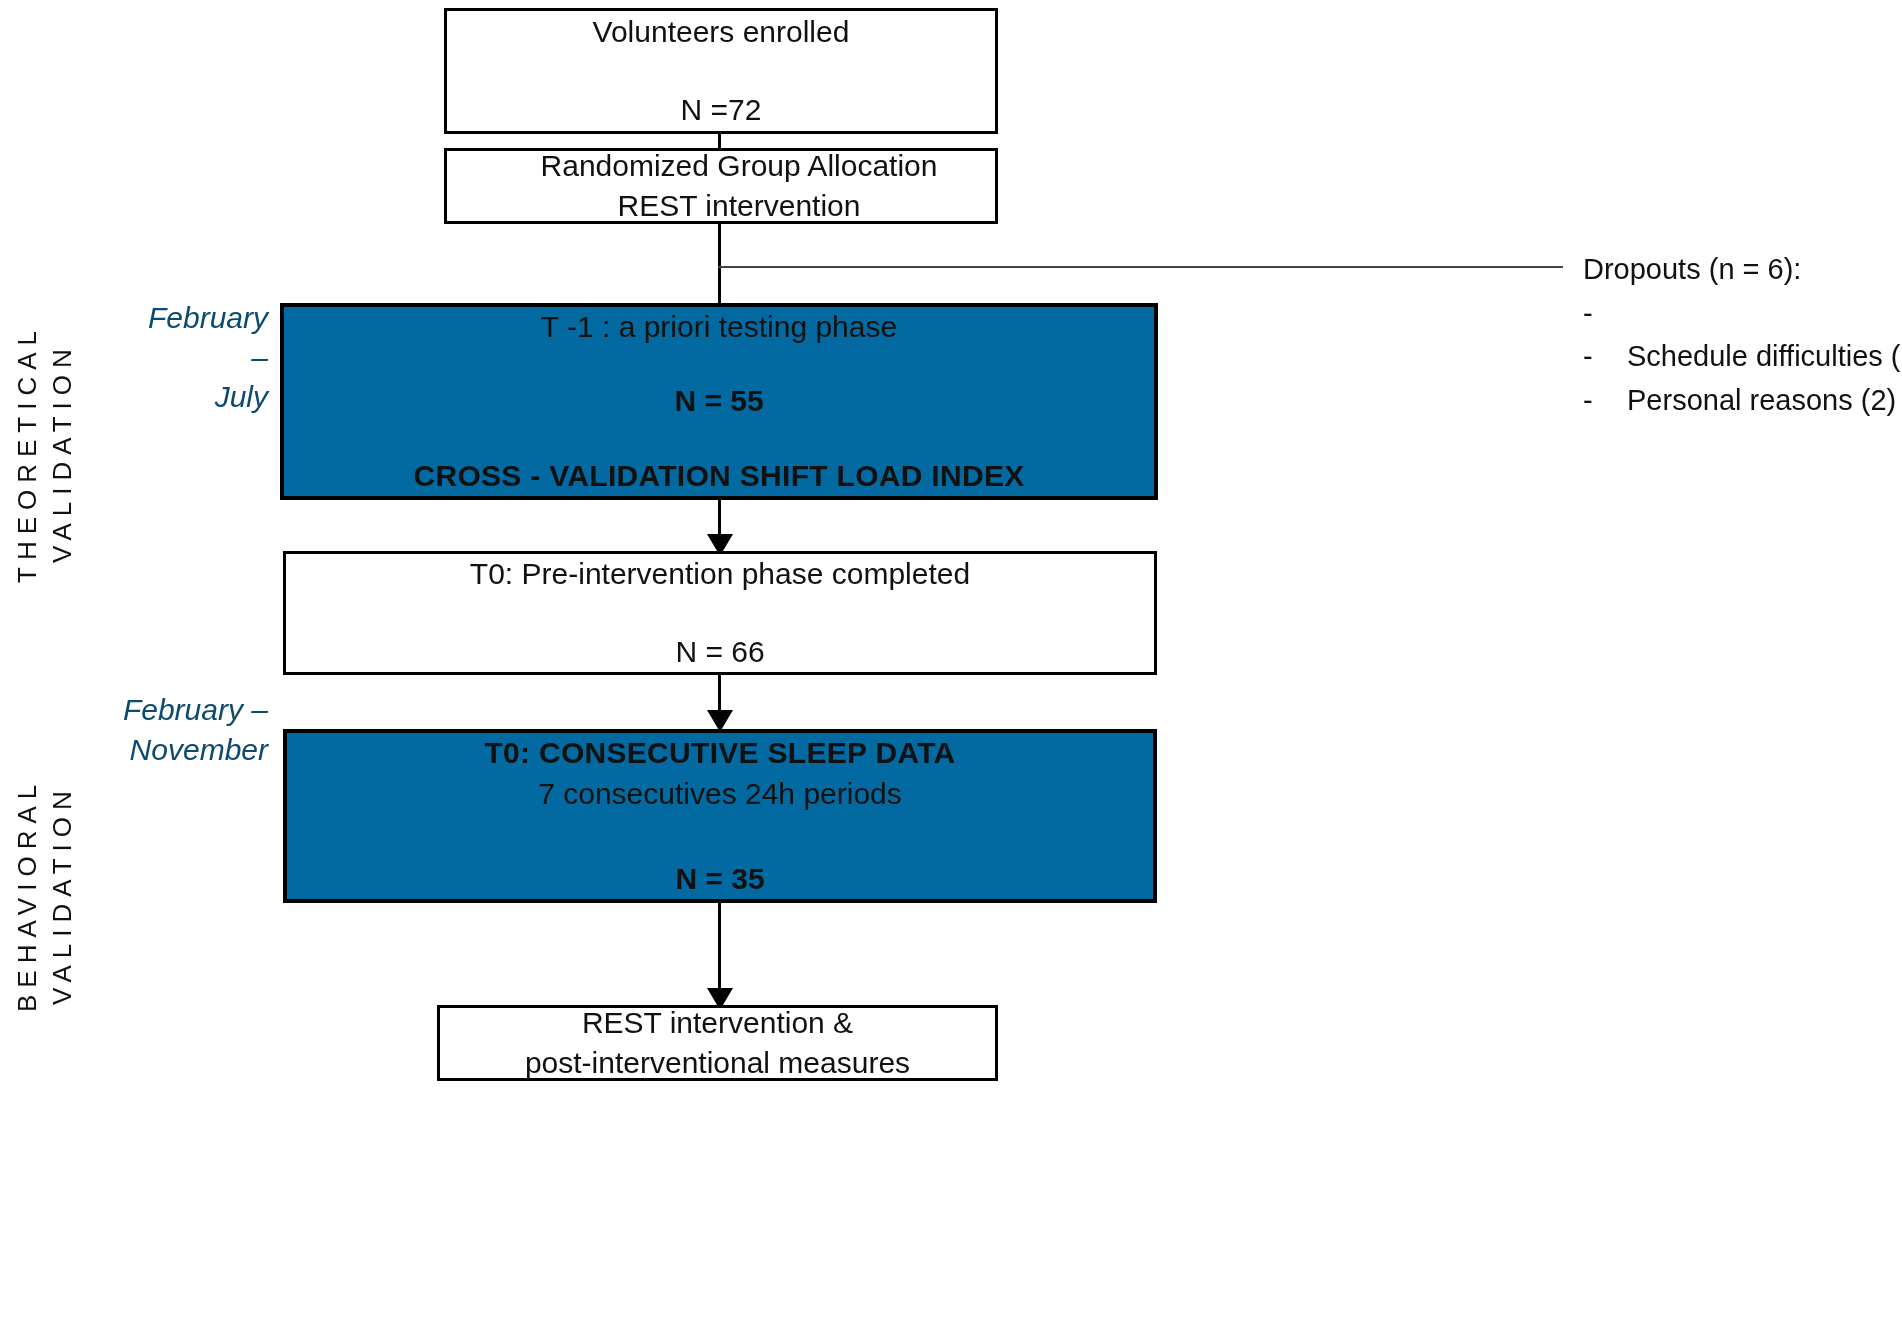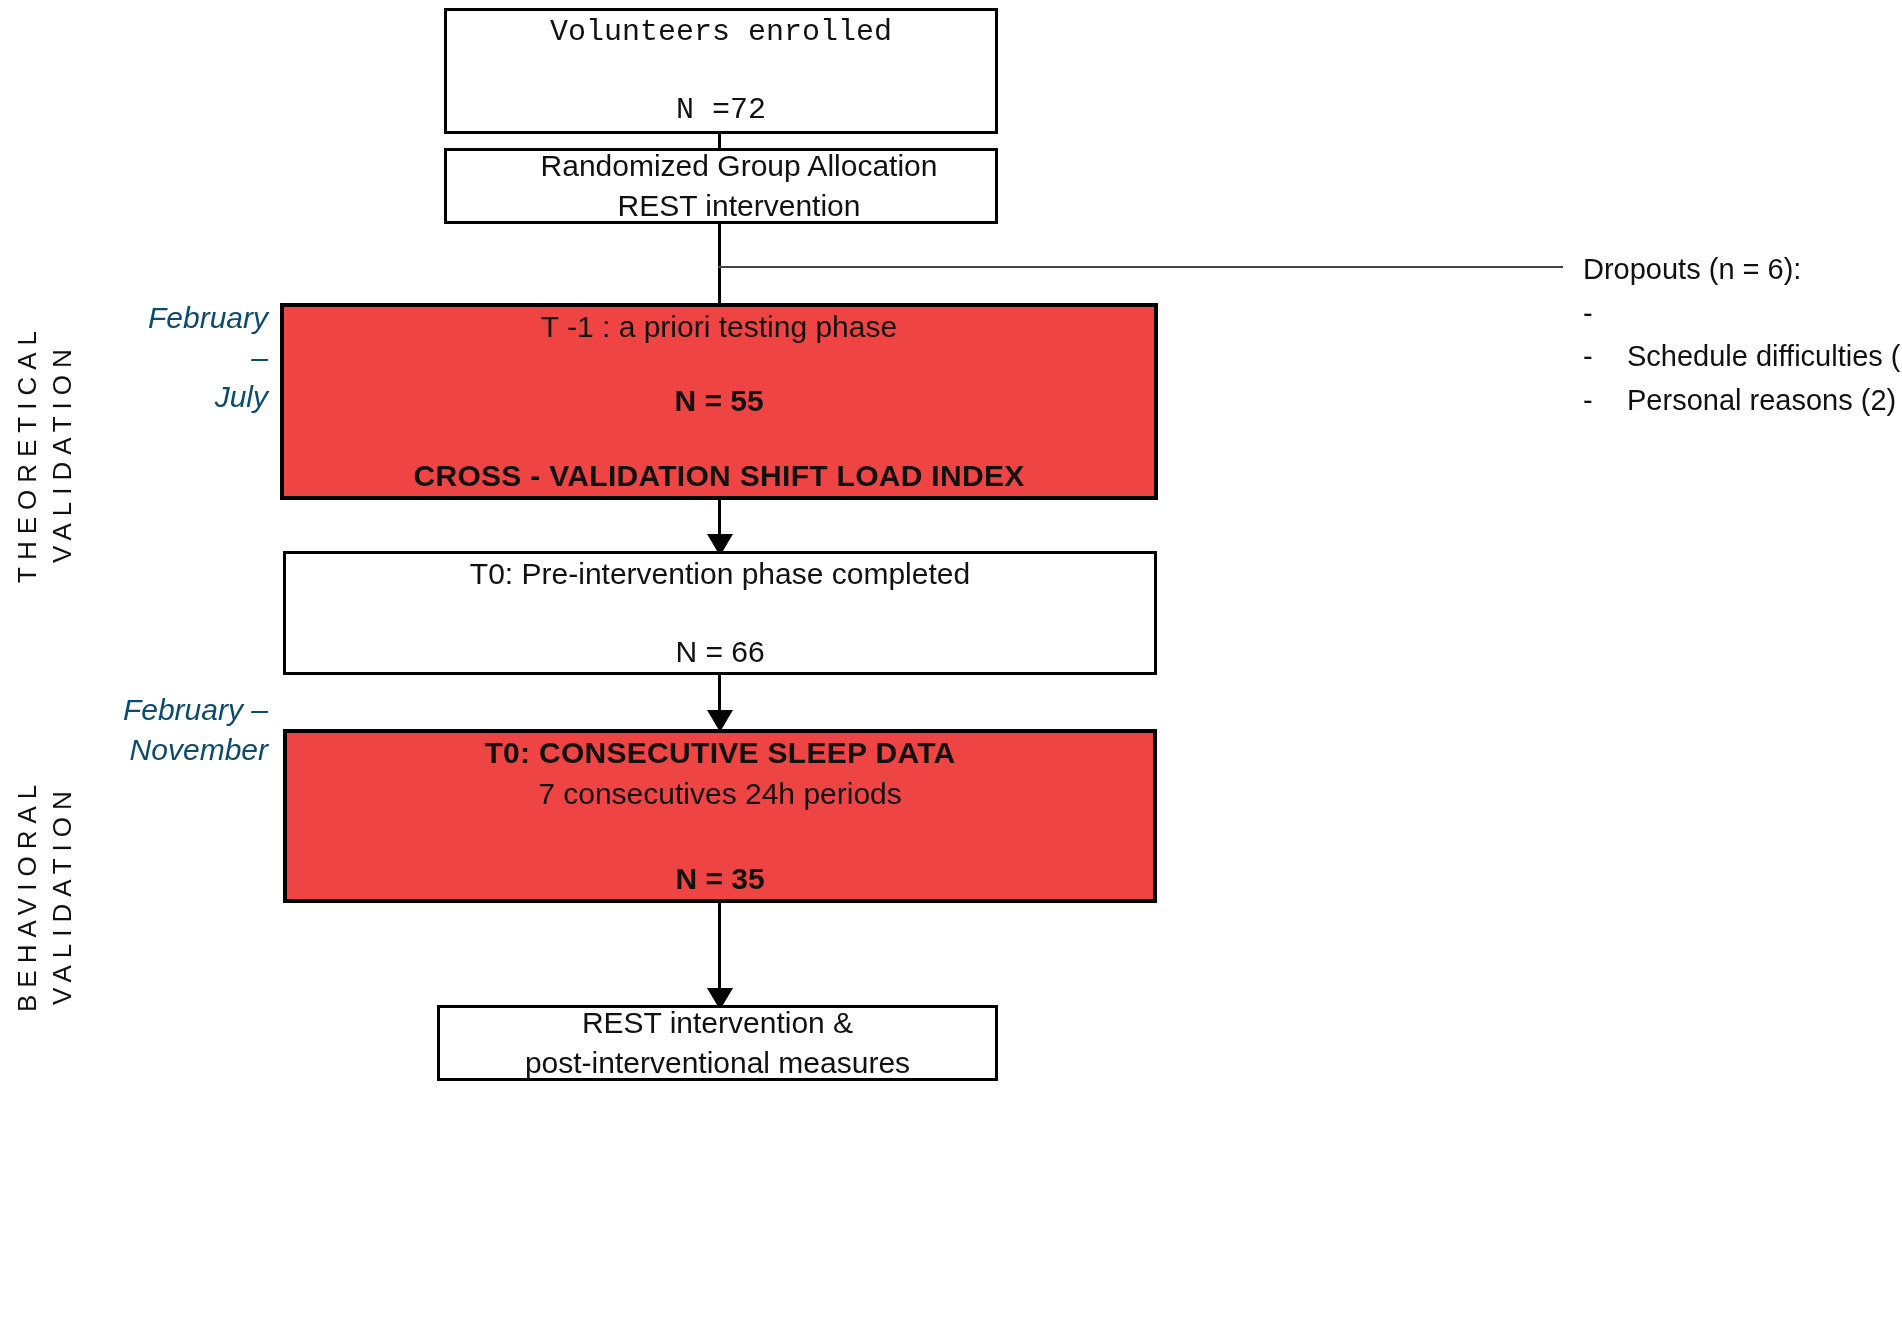--- a/index.html
+++ b/index.html
@@ -49,21 +49,21 @@
     box-sizing: border-box;
     border: 3px solid #000;
     background: #ffffff;
     display: flex;
     flex-direction: column;
     align-items: center;
     justify-content: center;
     text-align: center;
   }
   .node.shaded {
-    background: #ef4444;
+    background: #0369a1;
     border-width: 4px;
   }
   .node .line {
     font-size: 30px;
     line-height: 1.35;
     color: #111;
   }
   .node .line.bold {
     font-weight: bold;
   }
@@ -138,21 +138,21 @@
 
   <div class="conn v" style="left:718px; top:498px; height:50px;"></div>
   <div class="arrowhead" style="left:707px; top:534px;"></div>
 
   <div class="conn v" style="left:718px; top:674px; height:50px;"></div>
   <div class="arrowhead" style="left:707px; top:710px;"></div>
 
   <div class="conn v" style="left:718px; top:903px; height:98px;"></div>
   <div class="arrowhead" style="left:707px; top:988px;"></div>
 
-  <div class="node" style="left:444px; top:8px; width:554px; height:126px;font-family:Liberation Mono, monospace;">
+  <div class="node" style="left:444px; top:8px; width:554px; height:126px;">
     <div class="line">Volunteers enrolled</div>
     <div class="spacer-md"></div>
     <div class="line">N =72</div>
   </div>
 
   <div class="node" style="left:444px; top:148px; width:554px; height:76px;padding-left:36px;">
     <div class="line">Randomized Group Allocation</div>
     <div class="line">REST intervention</div>
   </div>
 

